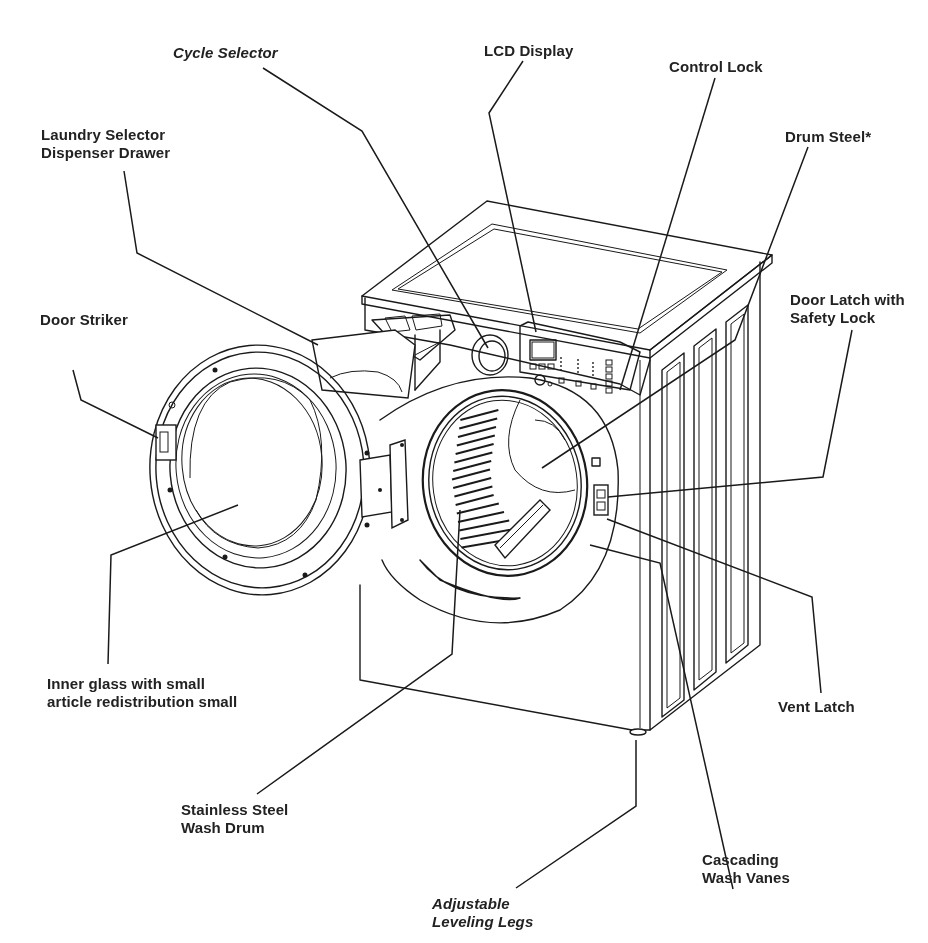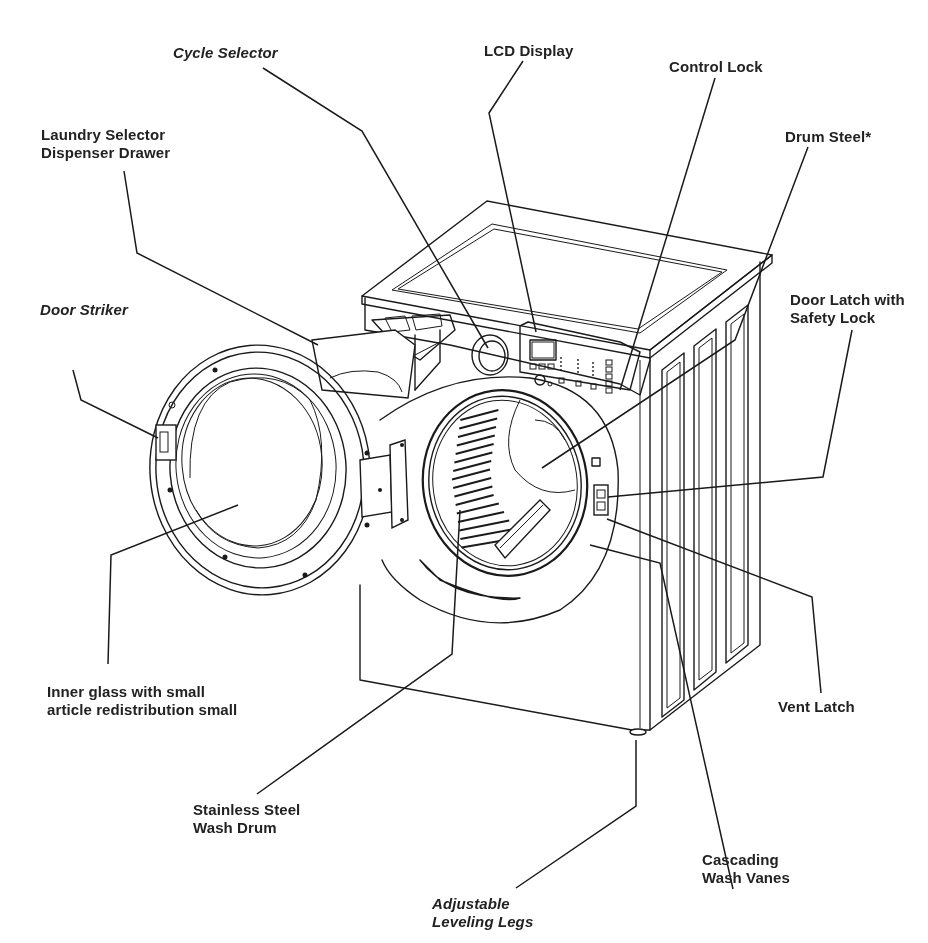--- a/index.html
+++ b/index.html
@@ -201,27 +201,27 @@
 <div class="label" style="left:669px;top:58px;text-align:right;">Control Lock</div>
 <div class="label" style="left:41px;top:126px;">
   <div>Laundry Selector</div>
   <div>Dispenser Drawer</div>
 </div>
 <div class="label" style="left:785px;top:128px;">Drum Steel*</div>
 <div class="label" style="left:790px;top:291px;">
   <div>Door Latch with</div>
   <div>Safety Lock</div>
 </div>
-<div class="label" style="left:40px;top:301px;font-style:italic;">Door Striker</div>
-<div class="label" style="left:47px;top:675px;margin-top:8px;">
+<div class="label" style="left:40px;top:311px;">Door Striker</div>
+<div class="label" style="left:47px;top:675px;">
   <div>Inner glass with small</div>
   <div>article redistribution small</div>
 </div>
 <div class="label" style="left:778px;top:698px;">Vent Latch</div>
-<div class="label" style="left:181px;top:801px;margin-left:12px;">
+<div class="label" style="left:181px;top:801px;">
   <div>Stainless Steel</div>
   <div>Wash Drum</div>
 </div>
 <div class="label" style="left:432px;top:895px;font-style:italic;">
   <div>Adjustable</div>
   <div>Leveling Legs</div>
 </div>
 <div class="label" style="left:702px;top:851px;">
   <div>Cascading</div>
   <div>Wash Vanes</div>

